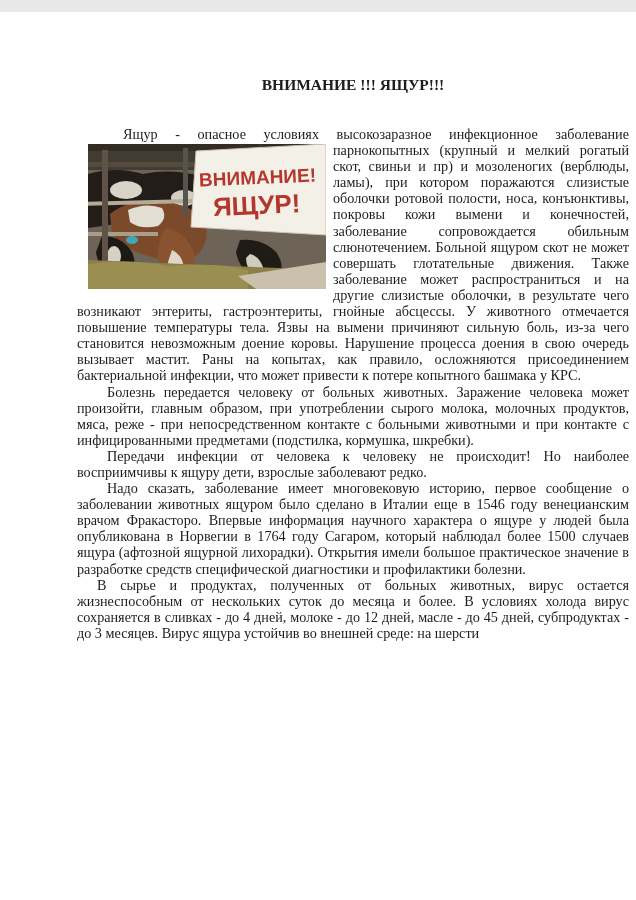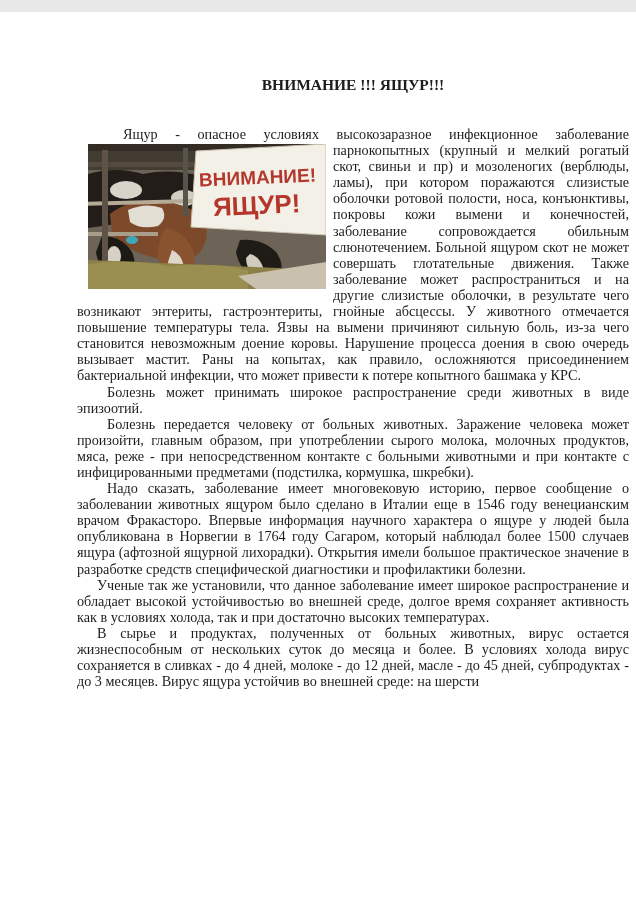--- a/index.html
+++ b/index.html
@@ -95,19 +95,18 @@
 
         <polygon points="108,7 238,0 238,91 103,83" fill="#f3f0e8" stroke="#cdc5b3" stroke-width="1"></polygon>
         <g transform="rotate(-2.5 170 45)">
           <text class="sign-text" x="170" y="40" text-anchor="middle" font-size="19" fill="#b5372b">ВНИМАНИЕ!</text>
           <text class="sign-text" x="168" y="70" text-anchor="middle" font-size="26" fill="#b5372b">ЯЩУР!</text>
         </g>
       </svg>
     </figure><span>парнокопытных (крупный и мелкий рогатый скот, свиньи и пр) и мозоленогих (верблюды, ламы), при котором поражаются слизистые оболочки ротовой полости, носа, конъюнктивы, покровы кожи вымени и конечностей, заболевание сопровождается обильным слюнотечением. Больной ящуром скот не может совершать глотательные движения. Также заболевание может распространиться и на другие слизистые оболочки, в результате чего возникают энтериты, гастроэнтериты, гнойные абсцессы. У животного отмечается повышение температуры тела. Язвы на вымени причиняют сильную боль, из-за чего становится невозможным доение коровы. Нарушение процесса доения в свою очередь вызывает мастит. Раны на копытах, как правило, осложняются присоединением бактериальной инфекции, что может привести к потере копытного башмака у КРС.</span>
   </div>
 
-  <div class="para">Болезнь может принимать широкое распространение среди животных в виде эпизоотий.</div>
   <div class="para">Болезнь передается человеку от больных животных. Заражение человека может произойти, главным образом, при употреблении сырого молока, молочных продуктов, мяса, реже - при непосредственном контакте с больными животными и при контакте с инфицированными предметами (подстилка, кормушка, шкребки).</div>
+  <div class="para">Передачи инфекции от человека к человеку не происходит! Но наиболее восприимчивы к ящуру дети, взрослые заболевают редко.</div>
   <div class="para">Надо сказать, заболевание имеет многовековую историю, первое сообщение о заболевании животных ящуром было сделано в Италии еще в 1546 году венецианским врачом Фракасторо. Впервые информация научного характера о ящуре у людей была опубликована в Норвегии в 1764 году Сагаром, который наблюдал более 1500 случаев ящура (афтозной ящурной лихорадки). Открытия имели большое практическое значение в разработке средств специфической диагностики и профилактики болезни.</div>
-  <div class="para small-ind">Ученые так же установили, что данное заболевание имеет широкое распространение и обладает высокой устойчивостью во внешней среде, долгое время сохраняет активность как в условиях холода, так и при достаточно высоких температурах.</div>
   <div class="para small-ind">В сырье и продуктах, полученных от больных животных, вирус остается жизнеспособным от нескольких суток до месяца и более. В условиях холода вирус сохраняется в сливках - до 4 дней, молоке - до 12 дней, масле - до 45 дней, субпродуктах - до 3 месяцев. Вирус ящура устойчив во внешней среде: на шерсти</div>
 
 </div>
 
 </body></html>

